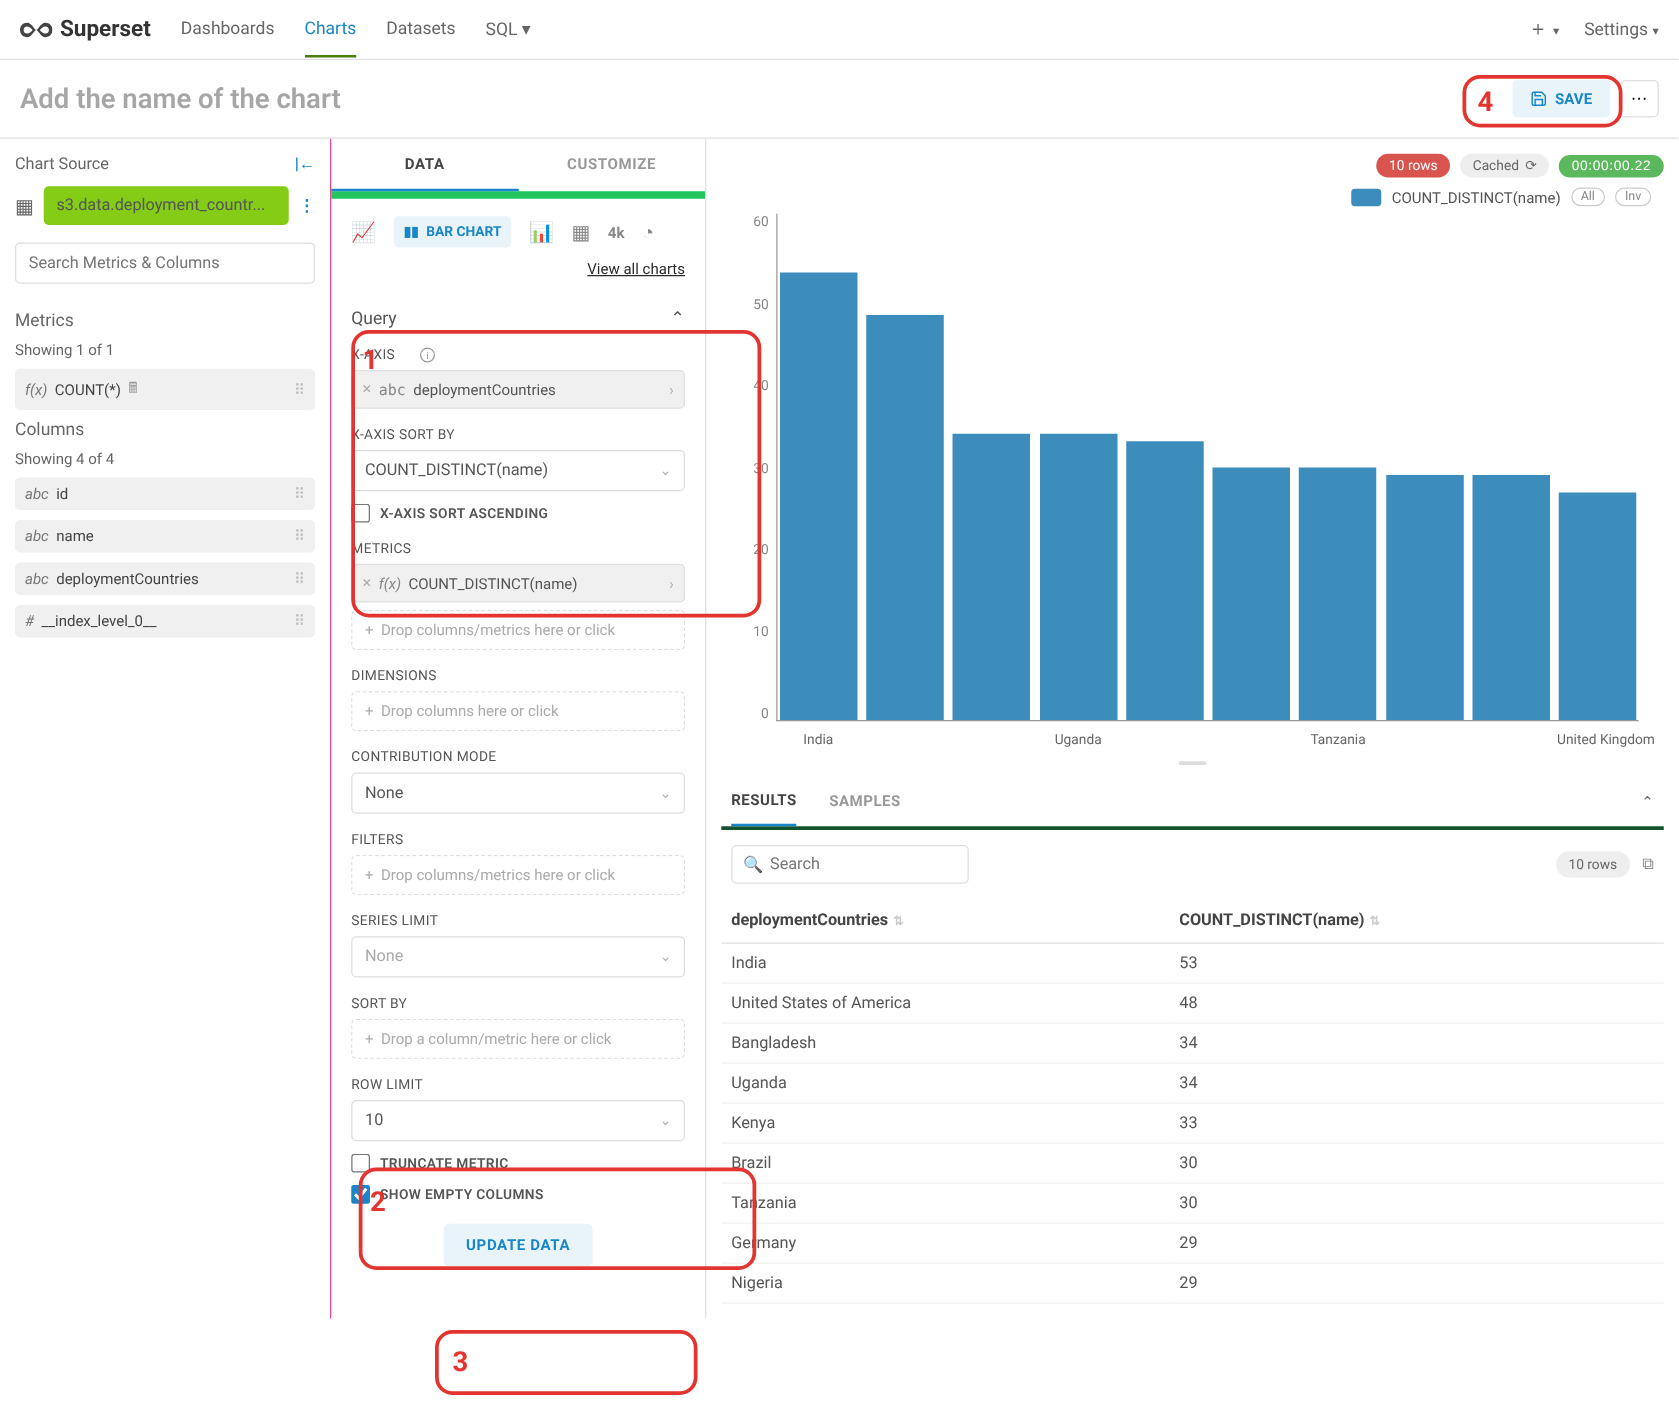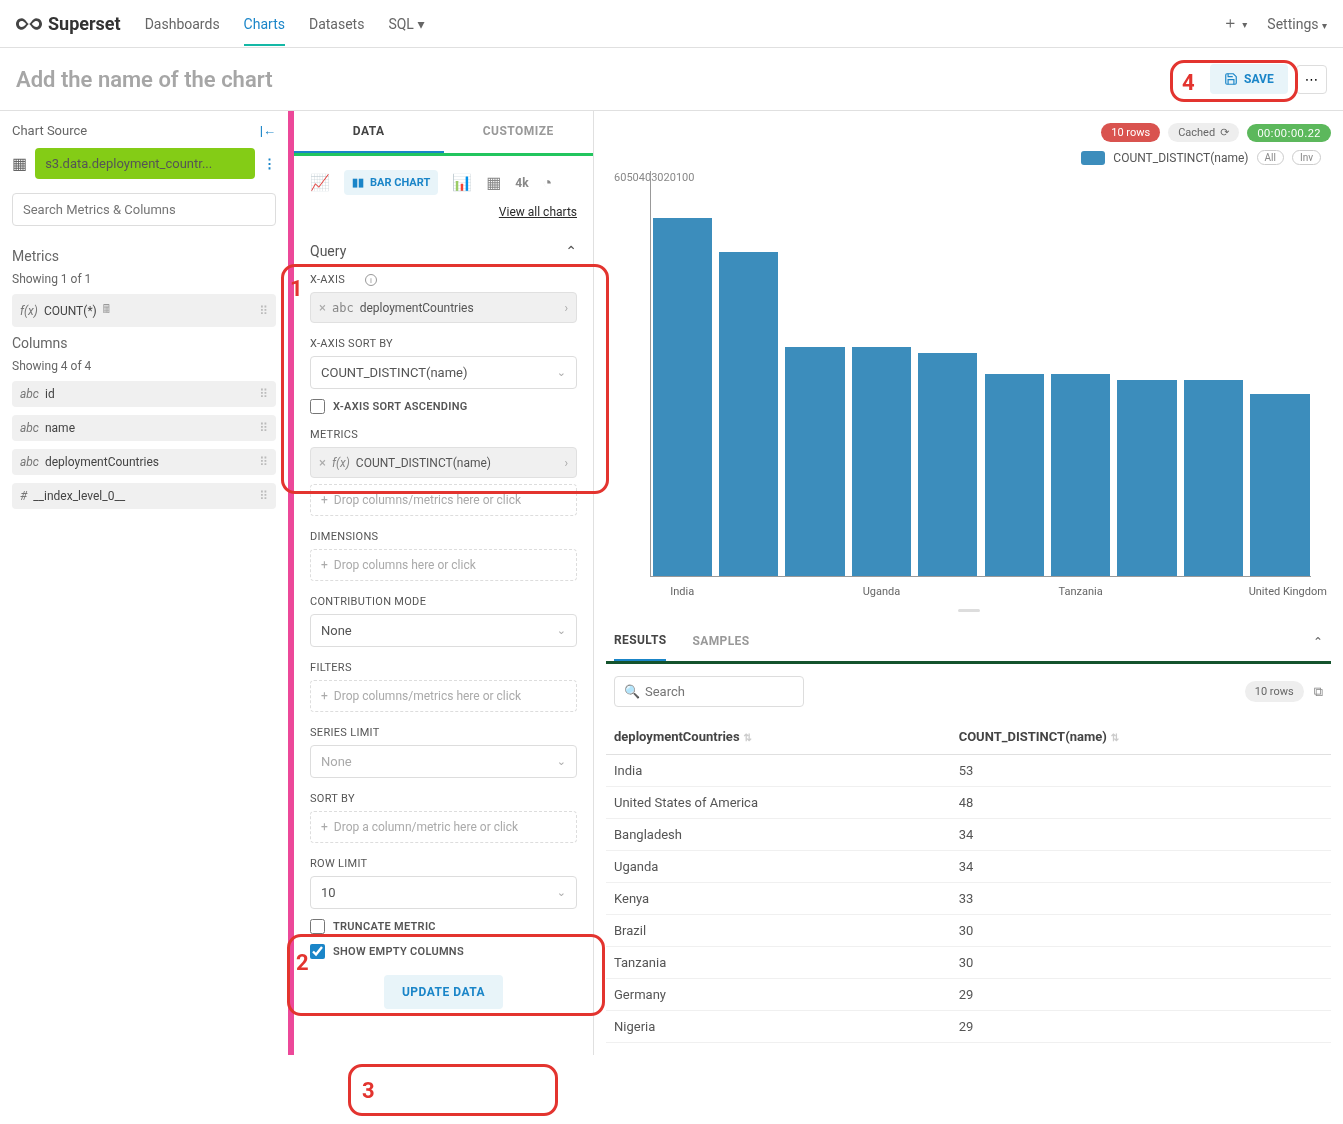--- a/index.html
+++ b/index.html
@@ -2,45 +2,45 @@
 <html><head>
 <meta charset="utf-8">
 <style>
 *{box-sizing:border-box;margin:0;padding:0;font-family:-apple-system,BlinkMacSystemFont,"Segoe UI",Roboto,Helvetica,Arial,sans-serif}
 body{background:#fff;color:#333;font-size:13px;width:1343px}
 .topnav{display:flex;align-items:center;height:48px;padding:0 16px;border-bottom:1px solid #e0e0e0}
 .logo{display:flex;align-items:center;font-weight:700;font-size:18px;color:#333;margin-right:24px}
 .logo svg{margin-right:6px}
 .nav-items{display:flex;gap:24px;font-size:14px;color:#666}
 .nav-item{padding:14px 0;cursor:pointer}
-.nav-item.active{color:#1a85c8;border-bottom:2px solid #14b8a6;padding-bottom:12px}
+.nav-item.active{color:#1a85c8;border-bottom:2px solid #4d7c0f;padding-bottom:12px}
 .nav-right{margin-left:auto;display:flex;align-items:center;gap:20px;color:#666;font-size:14px}
 .plus-icon{color:#666;font-size:16px}
 .title-bar{padding:16px;display:flex;align-items:center}
 .title-bar h1{font-size:22px;color:#a6a6a6;font-weight:600;flex:1}
 .save-btn{background:#e8f4f9;border:none;color:#1a85c8;font-weight:700;font-size:12px;padding:8px 14px;border-radius:4px;cursor:pointer;display:flex;align-items:flex-start;gap:6px}
 .more-btn{border:1px solid #ddd;background:#fff;border-radius:4px;padding:6px 8px;margin-left:8px;cursor:pointer}
 .main{display:flex;border-top:1px solid #e0e0e0}
-.col-source{width:294px;padding:12px;border-right:6px solid #ec4899}
+.col-source{width:265px;padding:12px;border-right:1px solid #ec4899}
 .col-config{width:300px;border-right:1px solid #e0e0e0}
 .col-chart{flex:1;padding:12px}
 .src-header{display:flex;align-items:center;justify-content:space-between;color:#666;margin-bottom:10px}
 .collapse-icon{color:#1a85c8;cursor:pointer;font-weight:bold}
 .src-row{display:flex;align-items:center;gap:8px;margin-bottom:14px}
 .src-row .chip{background:#84cc16;border-radius:4px;padding:8px 10px;font-size:13px;color:#555;flex:1;white-space:nowrap;overflow:hidden;text-overflow:ellipsis}
 .grid-icon{font-size:16px;color:#666}
 .menu-dots{color:#1a85c8;font-weight:700;cursor:pointer}
 .search-field{width:100%;border:1px solid #ddd;border-radius:4px;padding:8px 10px;font-size:13px;margin-bottom:16px}
 .section-label{color:#666;font-size:14px;margin:6px 0 8px}
 .hint{color:#666;font-size:12px;margin:4px 0 8px}
 .pill{background:#f0f0f0;border-radius:4px;padding:6px 8px;display:flex;align-items:center;gap:6px;font-size:12px;color:#444;margin-bottom:8px;font-family:Menlo,Consolas,monospace}
 .pill .type{font-style:italic;color:#777}
 .pill .drag{margin-left:auto;color:#bbb}
 .calc-icon{color:#999}
-.tabs{display:flex;border-bottom:3px solid #22c55e}
+.tabs{display:flex;border-bottom:6px solid #22c55e}
 .tab{flex:1;text-align:center;padding:13px 0;font-size:12px;font-weight:700;color:#999;cursor:pointer;letter-spacing:.5px}
 .tab.active{color:#444;border-bottom:2px solid #1a85c8}
 .viz-row{display:flex;align-items:center;gap:14px;padding:14px 16px 6px}
 .viz-ic{color:#888;font-size:16px;cursor:pointer}
 .viz-badge{background:#e8f4f9;color:#1a85c8;font-weight:700;font-size:11px;padding:6px 8px;border-radius:4px;display:flex;align-items:center;gap:6px}
 .view-all{text-align:right;padding:4px 16px 12px;font-size:12px}
 .view-all a{color:#2b2b2b}
 .config{padding:12px 16px}
 .panel-h{display:flex;justify-content:space-between;align-items:flex-end;color:#555;font-size:14px;margin-bottom:12px}
 .field-label{font-size:11px;font-weight:400;color:#555;letter-spacing:.3px;margin:14px 0 6px;display:flex;align-items:flex-end;gap:20px}
@@ -57,21 +57,21 @@
 .update-btn{background:#e8f4f9;color:#1a85c8;border:none;font-weight:700;font-size:12px;padding:10px 18px;border-radius:4px;cursor:pointer;letter-spacing:.5px}
 .chart-top{display:flex;justify-content:flex-end;gap:8px;align-items:center;margin-bottom:8px}
 .badge{border-radius:12px;padding:3px 10px;font-size:11px;display:inline-flex;align-items:center;gap:5px}
 .badge.red{background:#d9534f;color:#fff}
 .badge.grey{background:#eee;color:#666}
 .badge.green{background:#5cb85c;color:#fff;font-family:Liberation Sans, sans-serif;letter-spacing:.5px}
 .legend{display:flex;justify-content:flex-end;align-items:center;gap:8px;font-size:12px;color:#555;margin:6px 10px 6px 0}
 .lg-swatch{width:24px;height:14px;background:#3c8dbc;border-radius:3px}
 .lg-pill{border:1px solid #ccc;border-radius:10px;padding:1px 7px;font-size:10px;color:#888}
 .chart-area{position:relative;height:430px;margin:0 20px 0 44px}
-.y-axis{position:absolute;left:-36px;top:0;bottom:24px;width:30px;display:flex;flex-direction:row;justify-content:space-between;text-align:right;font-size:11px;color:#888}
+.y-axis{position:absolute;left:-36px;top:0;bottom:24px;width:30px;display:flex;flex-direction:column;justify-content:space-between;text-align:right;font-size:11px;color:#888}
 .plot{position:absolute;left:0;right:0;bottom:24px;top:0;display:flex;align-items:flex-end;gap:4px;border-left:1px solid #999;border-bottom:1px solid #999}
 .bar{flex:1;background:#3c8dbc;margin:0 2.5%}
 .barwrap{flex:1;display:flex;align-items:flex-end;height:100%;position:relative}
 .x-lbl{position:absolute;bottom:-22px;left:0;right:0;text-align:center;font-size:11px;color:#666;white-space:nowrap}
 .divider{height:4px;display:flex;justify-content:center;margin:8px 0}
 .divider span{width:22px;height:3px;background:#ddd;border-radius:2px}
 .res-tabs{display:flex;gap:26px;padding:0 8px;border-bottom:3px solid #14532d;align-items:center}
 .res-tab{padding:12px 0;font-size:12px;font-weight:700;color:#999;letter-spacing:.4px;cursor:pointer}
 .res-tab.active{color:#444;border-bottom:2px solid #1a85c8}
 .res-collapse{margin-left:auto;color:#666;cursor:pointer;transform:rotate(180deg);font-size:12px}

